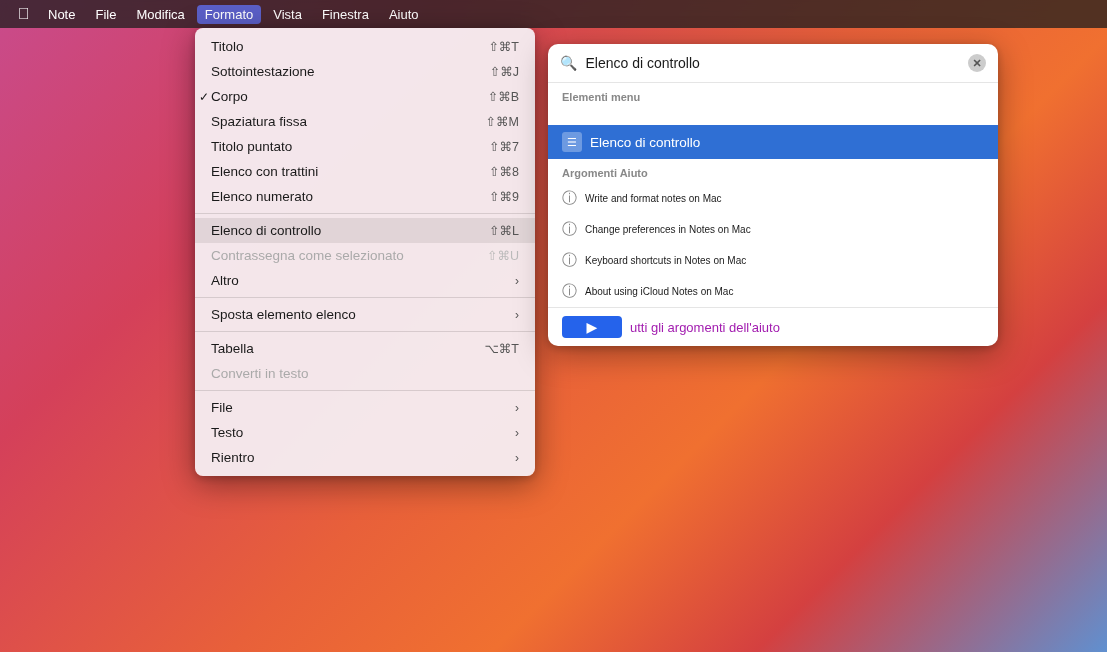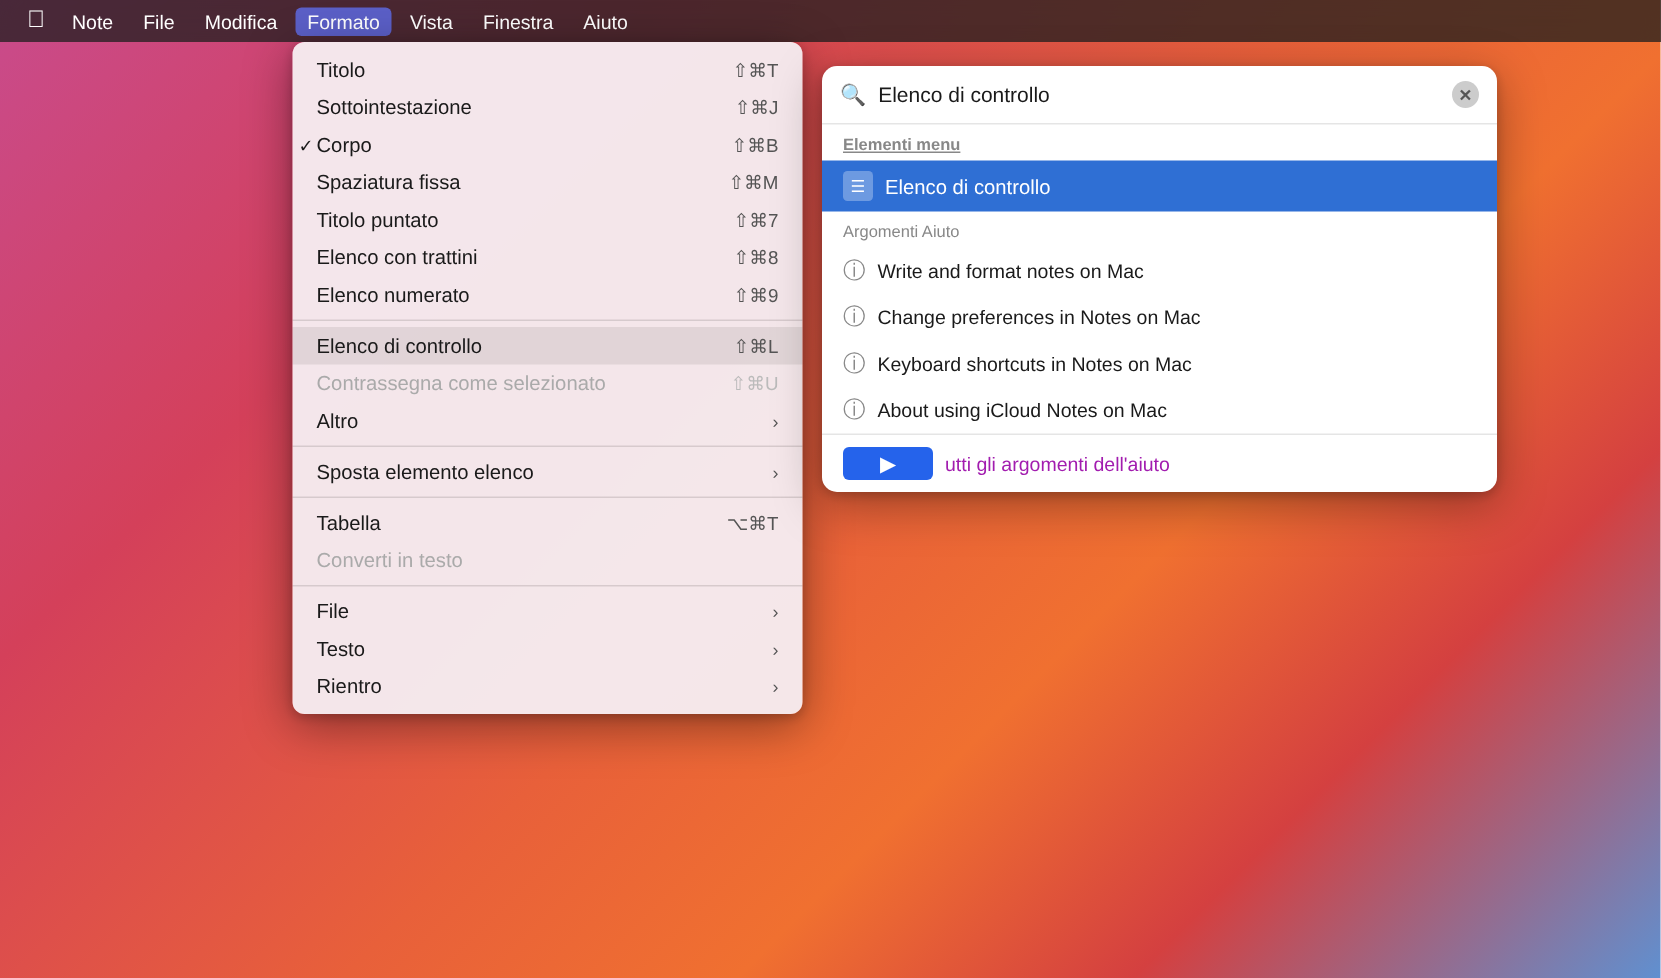--- a/index.html
+++ b/index.html
@@ -140,23 +140,22 @@
       justify-content: center;
       cursor: pointer;
       font-size: 11px;
       color: #555;
       font-weight: bold;
     }
     .help-section-label {
       font-size: 11px;
       font-weight: 600;
       color: #888;
-      padding: 8px 14px 4px;
+      padding: 8px 14px 22px;
       text-transform: none;
-      text-decoration: underline;
     }
     .help-menu-result {
       display: flex;
       align-items: center;
       gap: 8px;
       padding: 7px 14px;
       background: #2f6fd4;
       cursor: pointer;
     }
     .help-menu-result-icon {
@@ -170,37 +169,37 @@
       font-size: 11px;
       color: white;
     }
     .help-menu-result-text {
       font-size: 13.5px;
       color: white;
       font-weight: 400;
     }
     .help-argomenti-label {
       font-size: 11px;
-      font-weight: 400;
+      font-weight: 700;
       color: #888;
       padding: 8px 14px 4px;
     }
     .help-topic-item {
       display: flex;
       align-items: center;
       gap: 8px;
       padding: 6px 14px;
       cursor: pointer;
     }
     .help-topic-icon {
       font-size: 15px;
       color: #888;
     }
     .help-topic-text {
-      font-size: 13px;
+      font-size: 10px;
       color: #1a1a1a;
     }
     .help-all-row {
       display: flex;
       align-items: center;
       padding: 8px 14px;
       gap: 8px;
       border-top: 1px solid #e5e5e5;
       cursor: pointer;
     }

